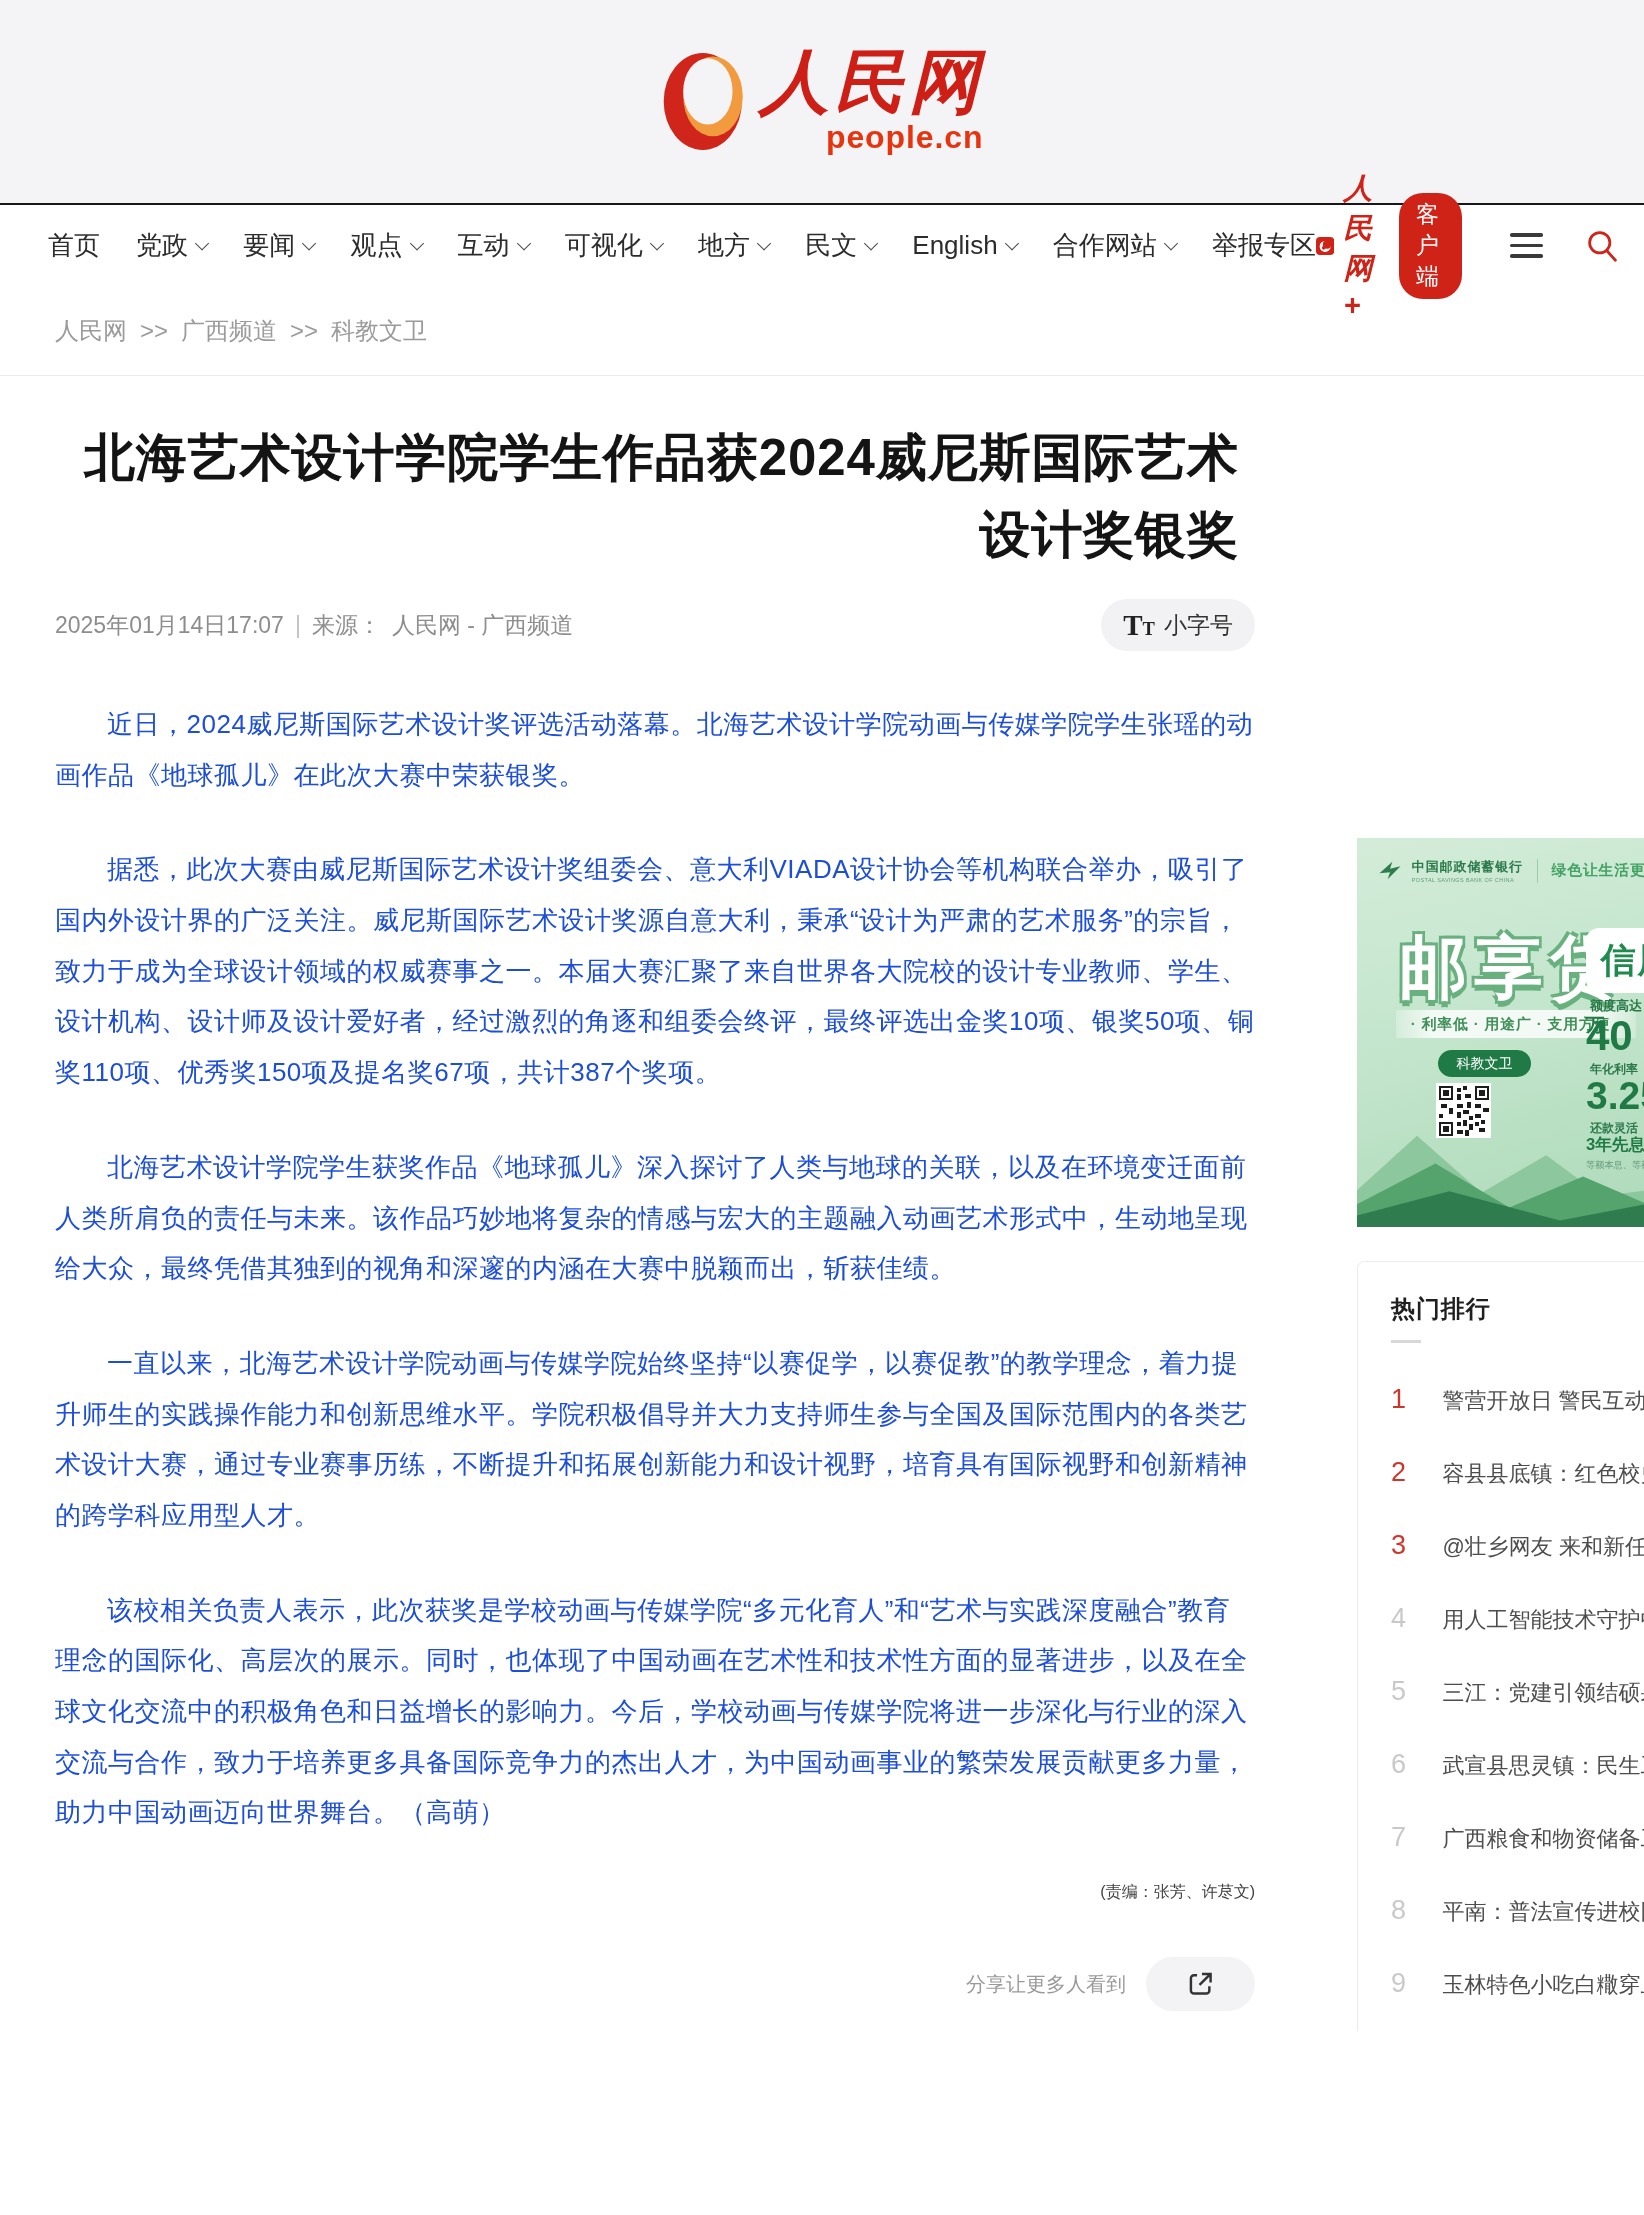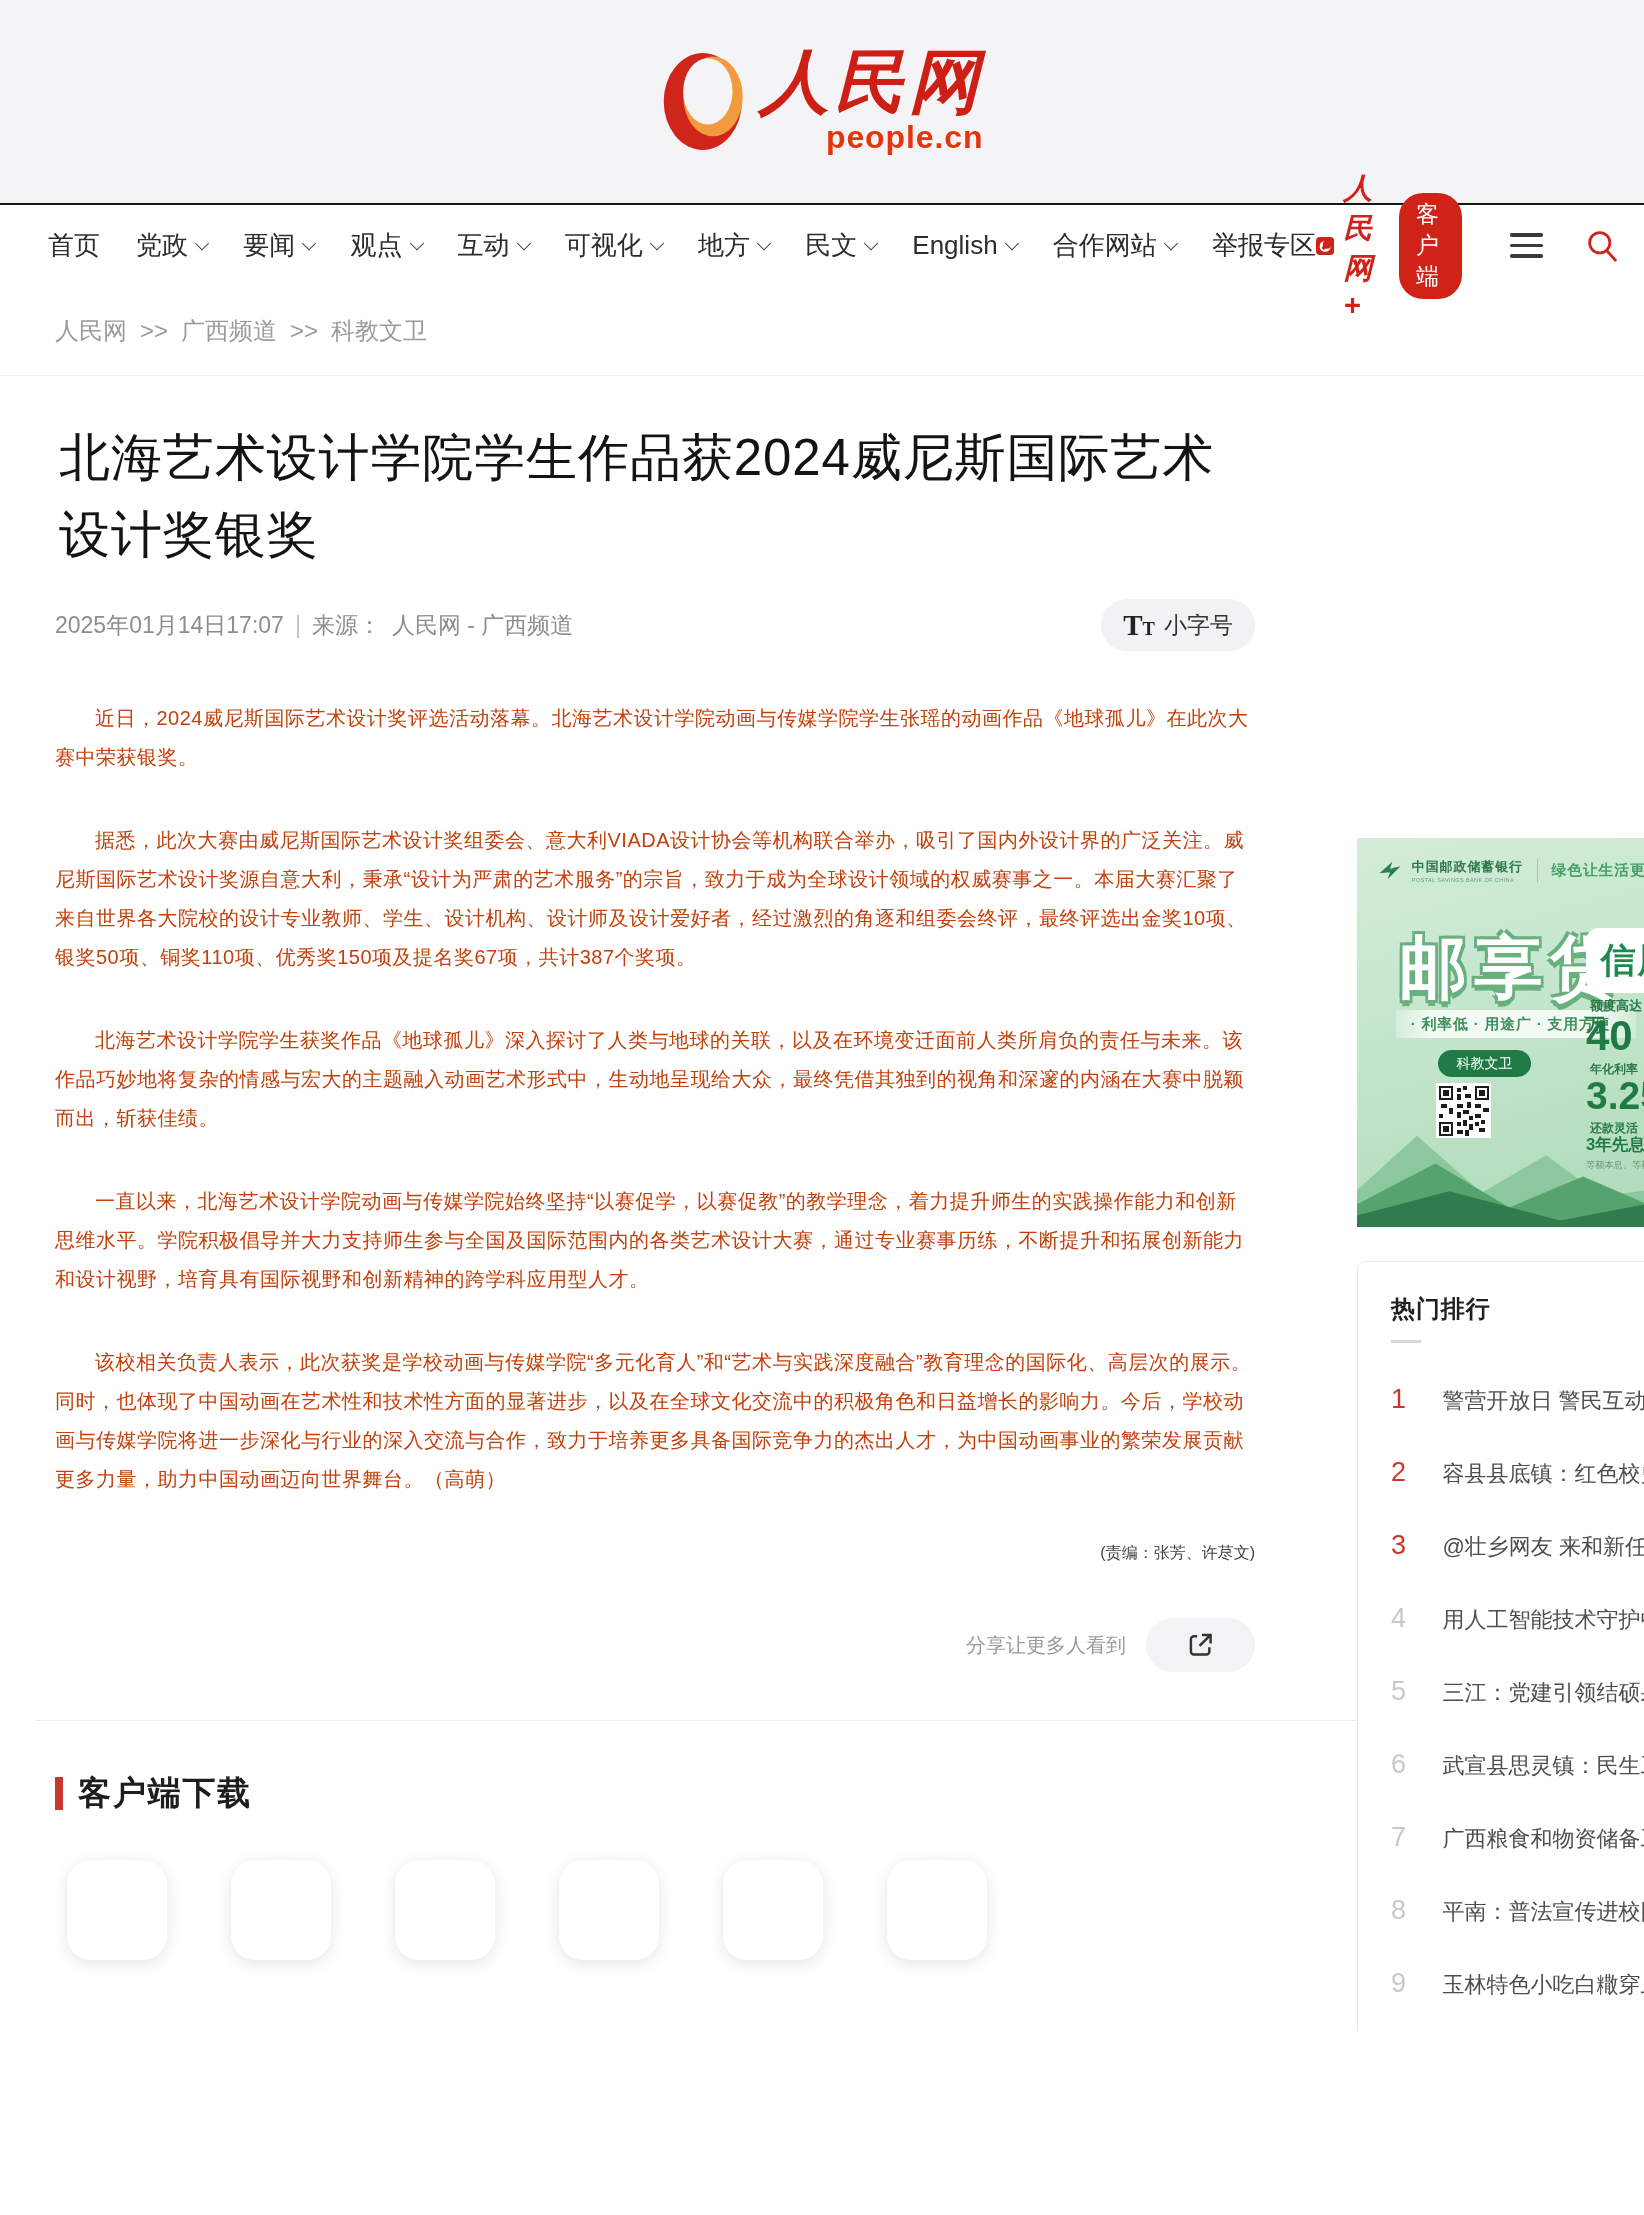--- a/index.html
+++ b/index.html
@@ -30,33 +30,33 @@
 
   
   .breadcrumb { height:90px; display:flex; align-items:center; gap:13px; padding:0 55px;
                 font-size:24px; color:#9b9b9b; border-bottom:0.9px solid #ececec; }
   .breadcrumb .crumb { cursor:pointer; }
 
   
   .content { position:relative; }
   .article { width:1200px; margin-left:55px; }
 
-  .title { font-size:51px; font-weight:400; color:#141414; line-height:1.5; letter-spacing:0.9px; margin:44px 4px 26px; }
+  .title { font-size:51px; font-weight:700; color:#141414; line-height:1.5; letter-spacing:0.9px; margin:44px 16px 26px;text-align:right; }
 
   .meta { display:flex; justify-content:space-between; align-items:center; }
   .meta-left { font-size:23px; color:#8d8d8d; display:flex; align-items:center; gap:11px; }
   .meta-sep { color:#c2c2c2; }
   .font-tool { display:flex; align-items:center; gap:9.2px; background:#f2f2f4; border-radius:26px;
                height:52px; padding:0 22px; cursor:pointer; }
   .ft-big { font-size:29px; font-weight:700; color:#222; font-family:"Liberation Serif","DejaVu Serif",serif; }
   .ft-small { font-size:18.5px; font-weight:700; color:#222; font-family:"Liberation Serif","DejaVu Serif",serif; }
   .ft-label { font-size:23px; color:#333; }
 
   .paragraphs { margin-top:48px; }
-  .para { font-size:20px; color:#c2410c; line-height:1.95; text-indent:2em; margin-bottom:44px; letter-spacing:0.5px; }
+  .para { font-size:26px; color:#1d4ed8; line-height:1.95; text-indent:2em; margin-bottom:44px; letter-spacing:0.5px; }
 
   .editor { text-align:right; font-size:16px; color:#3f3f3f; margin:7.4px 0 54px; }
 
   .share-row { display:flex; justify-content:flex-end; align-items:center; gap:20px; }
   .share-label { font-size:20px; color:#9a9a9a; }
   .share-pill { width:109px; height:54px; border-radius:27px; background:#f3f3f5;
                 display:flex; align-items:center; justify-content:center; cursor:pointer; }
 
   .divider { border:none; border-top:0.9px solid #ededed; width:1575px; margin:48px 0 0 35px; }
 

